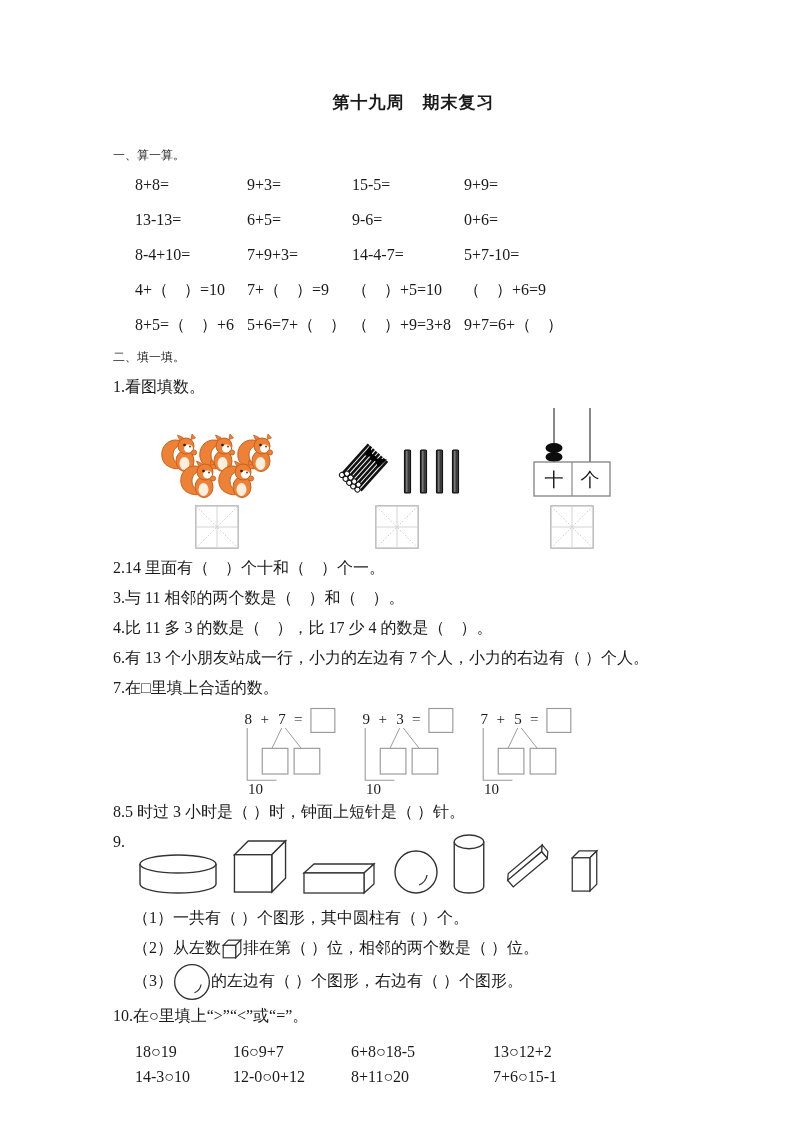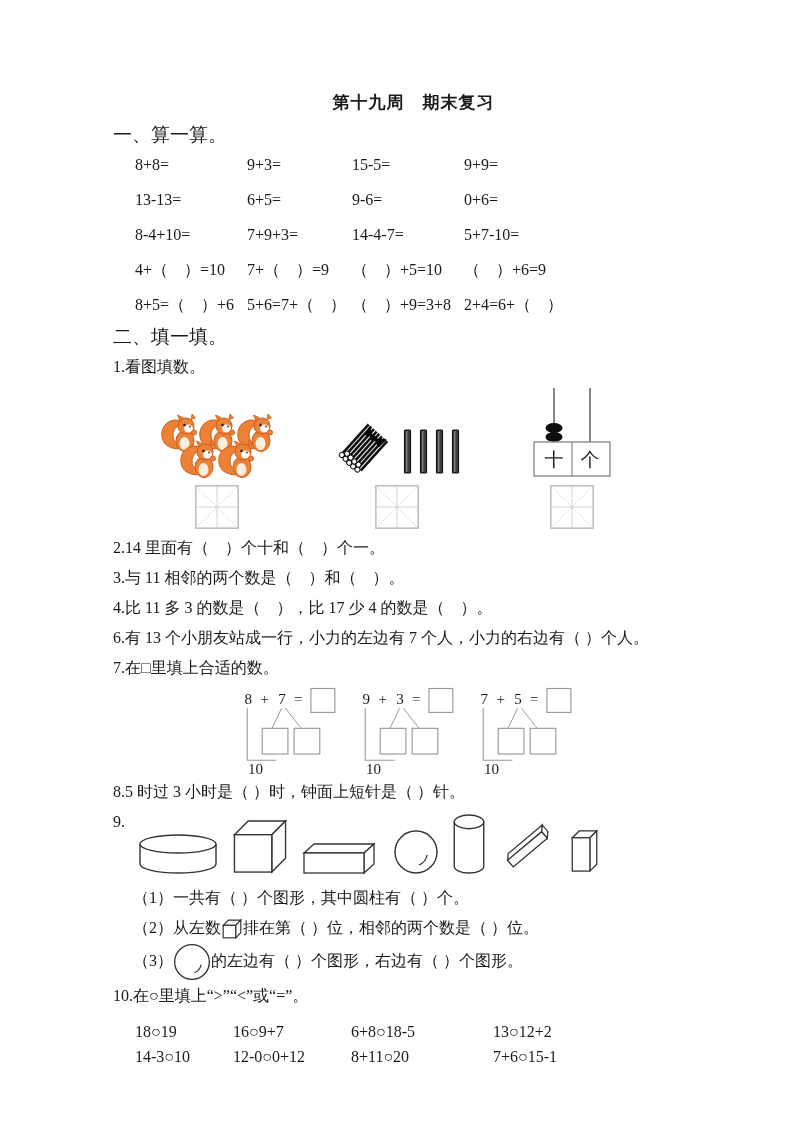--- a/index.html
+++ b/index.html
@@ -3,22 +3,22 @@
 <meta charset="utf-8">
 <style>
   * { margin:0; padding:0; box-sizing:border-box; }
   html,body { background:#fff; }
   .page {
     width:794px; height:1123px; background:#ffffff; position:relative;
     font-family:"Liberation Serif","DejaVu Serif",serif;
     color:#1a1a1a; font-size:16px; overflow:hidden;
     padding:92px 80px 0 113px;
   }
-  .title { text-align:center; font-size:17px; font-weight:bold; letter-spacing:1px; line-height:22px; margin-bottom:6px; }
-  .section-heading { font-size:19px; line-height:30px; font-weight:normal; }
+  .title { text-align:center; font-size:17px; font-weight:bold; letter-spacing:1px; line-height:22px; margin-bottom:26px; }
+  .section-heading { font-size:12px; line-height:30px; font-weight:normal; }
   .calc-grid {
     display:grid; grid-template-columns:112px 105px 112px auto;
     row-gap:17px; margin:6px 0 8px 22px; line-height:18px;
   }
   .compare-grid {
     display:grid; grid-template-columns:98px 118px 142px auto;
     row-gap:7px; margin:12px 0 0 22px; line-height:18px;
   }
   .q-line { line-height:30px; white-space:nowrap;font-family:Liberation Serif, serif; }
   .q-line .inline-icon { vertical-align:middle; }
@@ -115,21 +115,21 @@
     <span class="calc-item">7+9+3=</span>
     <span class="calc-item">14-4-7=</span>
     <span class="calc-item">5+7-10=</span>
     <span class="calc-item">4+（　）=10</span>
     <span class="calc-item">7+（　）=9</span>
     <span class="calc-item">（　）+5=10</span>
     <span class="calc-item">（　）+6=9</span>
     <span class="calc-item">8+5=（　）+6</span>
     <span class="calc-item">5+6=7+（　）</span>
     <span class="calc-item">（　）+9=3+8</span>
-    <span class="calc-item">2+4=6+（　）</span>
+    <span class="calc-item">9+7=6+（　）</span>
   </div>
 
   <div class="section-heading">二、填一填。</div>
   <div class="q-line">1.看图填数。</div>
 
   <div class="pics-row">
     <div class="pic-group g1">
       <div class="squirrel-cluster">
         <svg width="40" height="40" viewBox="0 0 40 40" style="left:0;top:0">
             <use href="#squirrel"></use>

